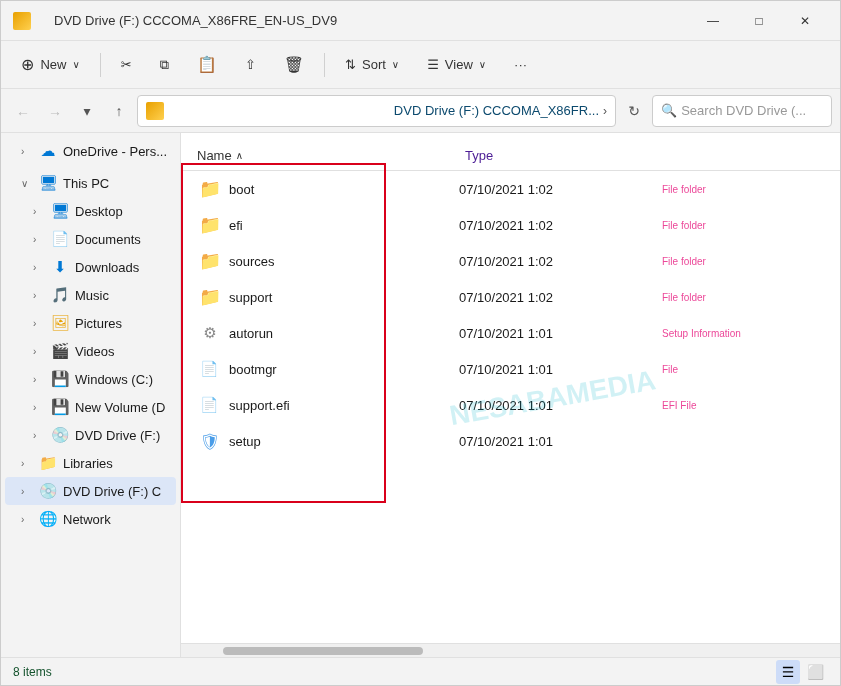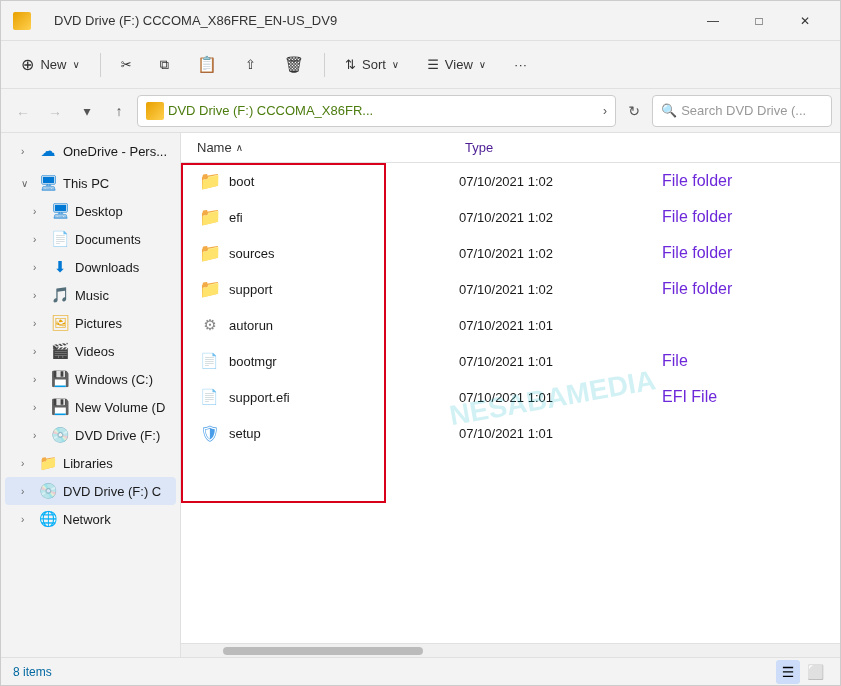--- a/index.html
+++ b/index.html
@@ -20,58 +20,58 @@
     .toolbar-sep { width: 1px; height: 24px; background: #d0d0d0; margin: 0 4px; }
     .toolbar-icon { font-size: 16px; }
     .chevron { font-size: 10px; }
 
     
     .nav-bar { height: 44px; background: #f3f3f3; display: flex; align-items: center; padding: 0 8px; gap: 4px; border-bottom: 1px solid #e0e0e0; }
     .nav-btn { width: 28px; height: 28px; border: none; background: transparent; cursor: pointer; border-radius: 4px; font-size: 14px; color: #555; display: flex; align-items: center; justify-content: center; }
     .nav-btn.disabled { color: #bbb; cursor: default; }
     .address-bar { flex: 1; height: 32px; background: #fff; border: 1px solid #ccc; border-radius: 4px; display: flex; align-items: center; padding: 0 8px; gap: 4px; }
     .address-icon { width: 18px; height: 18px; background: linear-gradient(135deg, #e8a000, #ffd04e); border-radius: 2px; flex-shrink: 0; }
-    .address-text { font-size: 13px; color: #4d7c0f; flex: 1; }
+    .address-text { font-size: 13px; color: #0c4a6e; flex: 1; text-align: right; }
     .address-chevron { color: #555; font-size: 12px; }
     .refresh-btn { width: 28px; height: 28px; border: none; background: transparent; cursor: pointer; border-radius: 4px; font-size: 14px; color: #555; display: flex; align-items: center; justify-content: center; }
     .search-bar { width: 180px; height: 32px; background: #fff; border: 1px solid #ccc; border-radius: 4px; display: flex; align-items: center; padding: 0 8px; gap: 4px; }
     .search-icon { color: #888; font-size: 13px; }
     .search-text { font-size: 13px; color: #999; }
 
     
     .main { display: flex; flex: 1; overflow: hidden; }
 
     
     .sidebar { width: 180px; border-right: 1px solid #e0e0e0; overflow-y: auto; padding: 4px 0; background: #f3f3f3; }
     .sidebar-item { display: flex; align-items: center; height: 28px; padding: 0 8px 0 16px; cursor: pointer; gap: 6px; border-radius: 4px; margin: 0 4px; }
     .sidebar-item.active { background: #dce6f7; }
     .sidebar-chevron { font-size: 10px; color: #666; width: 12px; }
     .sidebar-icon { font-size: 15px; width: 18px; text-align: center; }
     .sidebar-label { font-size: 13px; color: #1a1a1a; white-space: nowrap; overflow: hidden; text-overflow: ellipsis; }
     .sidebar-indent1 { padding-left: 28px; }
-    .content-header { display: flex; align-items: center; height: 30px; padding: 0 16px; border-bottom: 1px solid #e0e0e0; background: #fff; gap: 8px; }
+    .content-header { display: flex; align-items: center; height: 30px; padding: 0 16px; border-bottom: 1px solid #e0e0e0; background: #fff; gap: 8px; margin-top: 8px; }
     .col-name { width: 260px; font-size: 13px; color: #333; font-weight: 400; cursor: pointer; display: flex; align-items: center; gap: 4px; }
     .col-date { flex: 1; font-size: 13px; color: #333; }
     .col-type { width: 160px; font-size: 13px; color: #4c1d95; }
 
     .file-list { flex: 1; overflow-y: auto; background: #fff; }
     .file-row { display: flex; align-items: center; height: 36px; padding: 0 16px; cursor: pointer; gap: 8px; border: 2px solid transparent; }
     .file-name-cell { width: 252px; display: flex; align-items: center; gap: 8px; }
     .file-icon { font-size: 18px; width: 22px; text-align: center; }
     .file-name { font-size: 13px; color: #1a1a1a; text-align: right; }
     .file-date { flex: 1; font-size: 13px; color: #1a1a1a; }
-    .file-type { width: 160px; font-size: 16px; color: #6d28d9; }
+    .file-type { width: 160px; font-size: 10px; color: #ec4899; }
 
     
     .h-scroll { height: 14px; background: #f0f0f0; border-top: 1px solid #e0e0e0; display: flex; align-items: center; padding: 0 2px; }
     .h-scroll-thumb { width: 200px; height: 8px; background: #bbb; border-radius: 4px; margin-left: 40px; }
 
     
     .status-bar { height: 28px; background: #f3f3f3; border-top: 1px solid #e0e0e0; display: flex; align-items: center; padding: 0 12px; justify-content: space-between; }
-    .status-text { font-size: 12px; color: #0369a1; text-align: center; }
+    .status-text { font-size: 12px; color: #14532d; text-align: center; }
     .status-icons { display: flex; gap: 4px; }
     .status-icon-btn { width: 24px; height: 24px; border: none; background: transparent; cursor: pointer; border-radius: 3px; display: flex; align-items: center; justify-content: center; font-size: 14px; }
     .status-icon-btn.active { background: #cddcf8; }
 
     
     .watermark { position: absolute; font-size: 28px; font-weight: bold; color: rgba(0,180,200,0.18); transform: rotate(-10deg); pointer-events: none; top: 50%; left: 50%; transform: translate(-30%, -40%) rotate(-10deg); white-space: nowrap; z-index: 10; }
 
     .content-wrap { position: relative; flex: 1; display: flex; flex-direction: column; overflow: hidden; }
 
     
@@ -279,20 +279,21 @@
           <span class="file-date">07/10/2021 1:02</span>
           <span class="file-type">File folder</span>
         </div>
 
         <div class="file-row">
           <div class="file-name-cell">
             <span class="file-icon" style="color:#888; font-size:15px;">⚙</span>
             <span class="file-name">autorun</span>
           </div>
           <span class="file-date">07/10/2021 1:01</span>
+          <span class="file-type">Setup Information</span>
         </div>
 
         <div class="file-row">
           <div class="file-name-cell">
             <span class="file-icon" style="color:#888; font-size:15px;">📄</span>
             <span class="file-name">bootmgr</span>
           </div>
           <span class="file-date">07/10/2021 1:01</span>
           <span class="file-type">File</span>
         </div>

